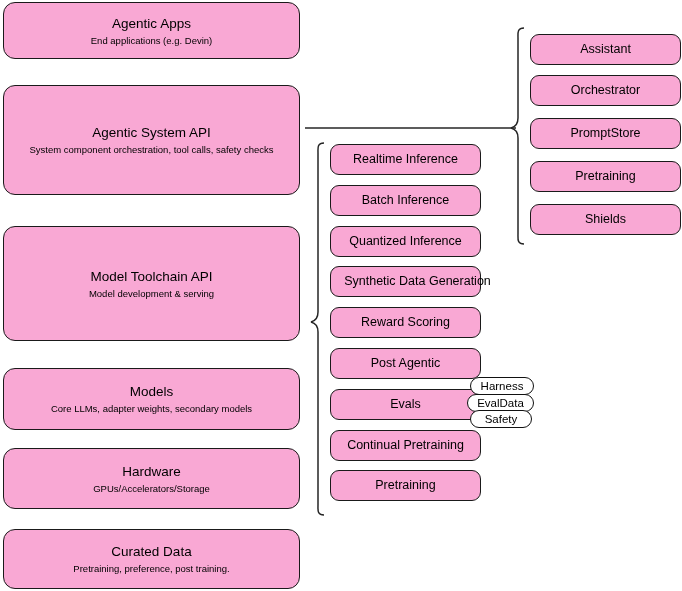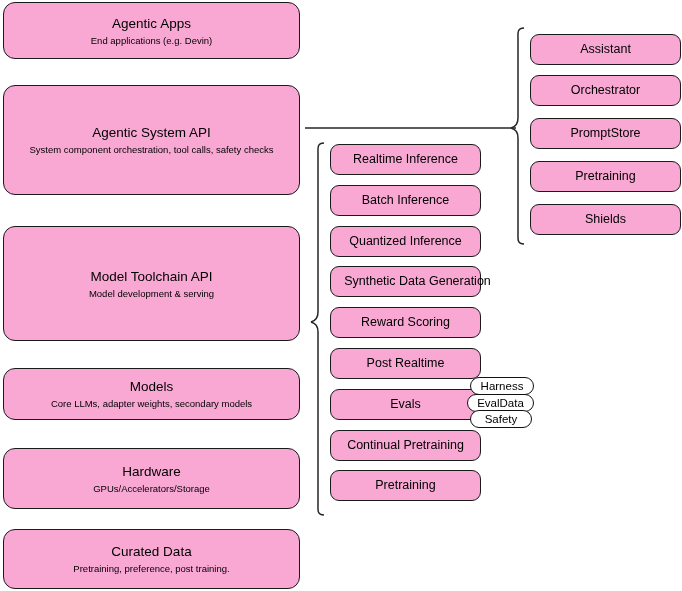--- a/index.html
+++ b/index.html
@@ -120,21 +120,21 @@
   <div class="box layer-box" style="top:85px;height:110px;">
     <div class="title">Agentic System API</div>
     <div class="subtitle">System component orchestration, tool calls, safety checks</div>
   </div>
 
   <div class="box layer-box" style="top:226px;height:115px;">
     <div class="title">Model Toolchain API</div>
     <div class="subtitle">Model development &amp; serving</div>
   </div>
 
-  <div class="box layer-box" style="top:368px;height:52px;">
+  <div class="box layer-box" style="top:368px;height:62px;">
     <div class="title">Models</div>
     <div class="subtitle">Core LLMs, adapter weights, secondary models</div>
   </div>
 
   <div class="box layer-box" style="top:448px;height:61px;">
     <div class="title">Hardware</div>
     <div class="subtitle">GPUs/Accelerators/Storage</div>
   </div>
 
   <div class="box layer-box" style="top:529px;height:60px;">
@@ -151,21 +151,21 @@
   <div class="box pill-box mid-box" style="top:226px;">
     <div class="title">Quantized Inference</div>
   </div>
   <div class="box pill-box mid-box" style="top:266px;padding-left:24px;">
     <div class="title">Synthetic Data Generation</div>
   </div>
   <div class="box pill-box mid-box" style="top:307px;">
     <div class="title">Reward Scoring</div>
   </div>
   <div class="box pill-box mid-box" style="top:348px;">
-    <div class="title">Post Realtime</div>
+    <div class="title">Post Agentic</div>
   </div>
   <div class="box pill-box mid-box" style="top:389px;">
     <div class="title">Evals</div>
   </div>
   <div class="box pill-box mid-box" style="top:430px;">
     <div class="title">Continual Pretraining</div>
   </div>
   <div class="box pill-box mid-box" style="top:470px;">
     <div class="title">Pretraining</div>
   </div>

